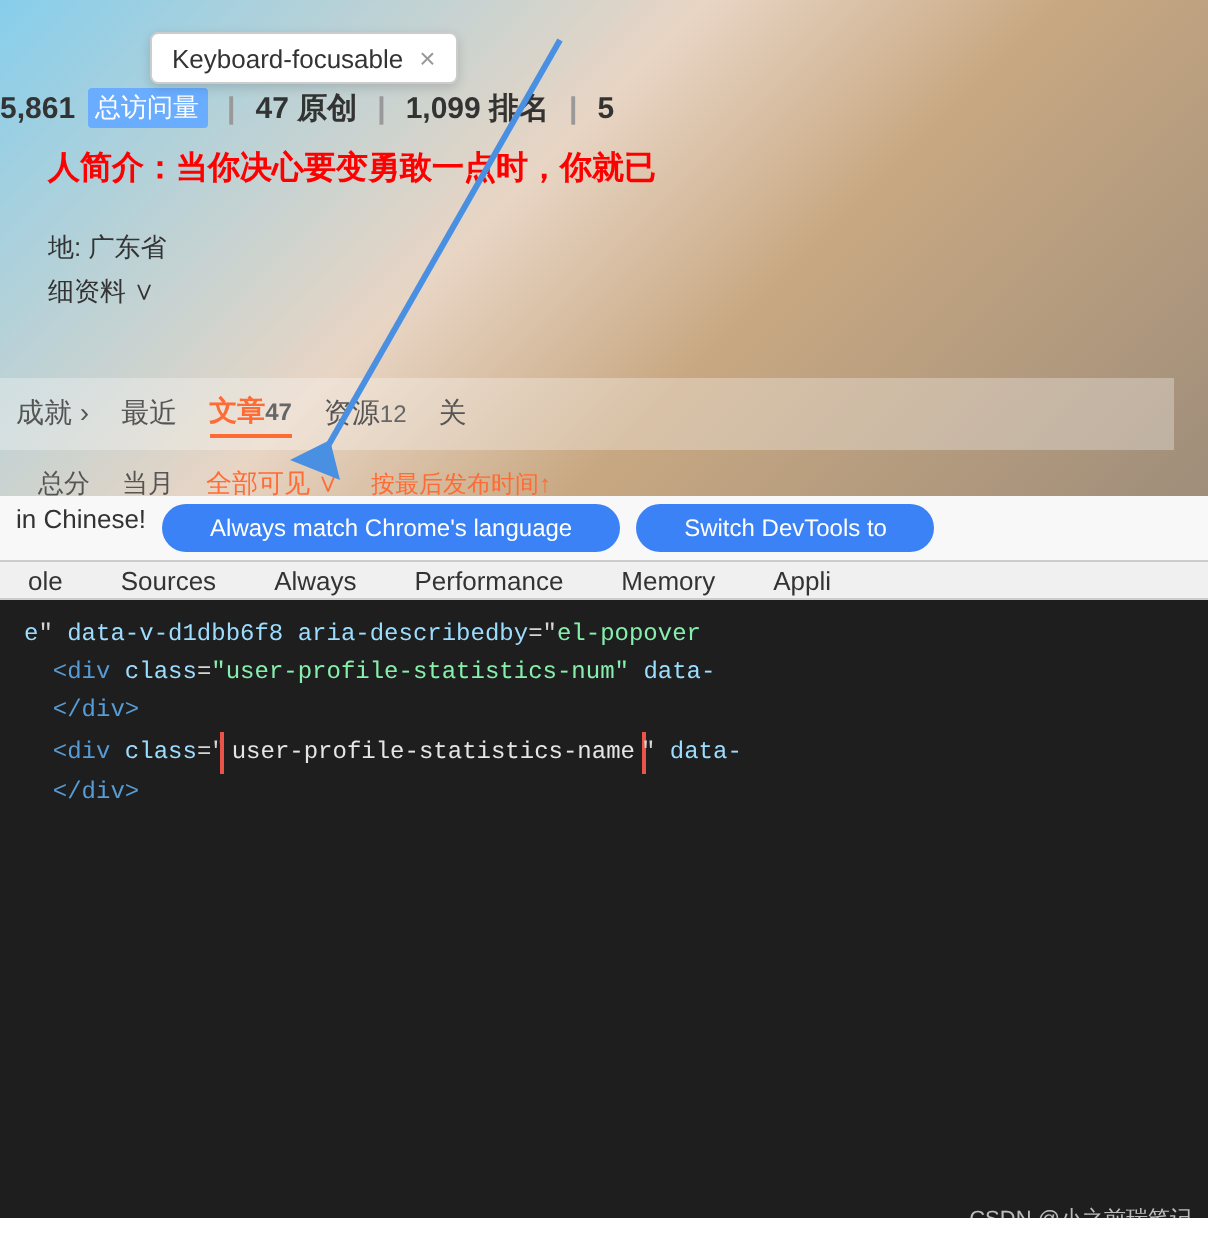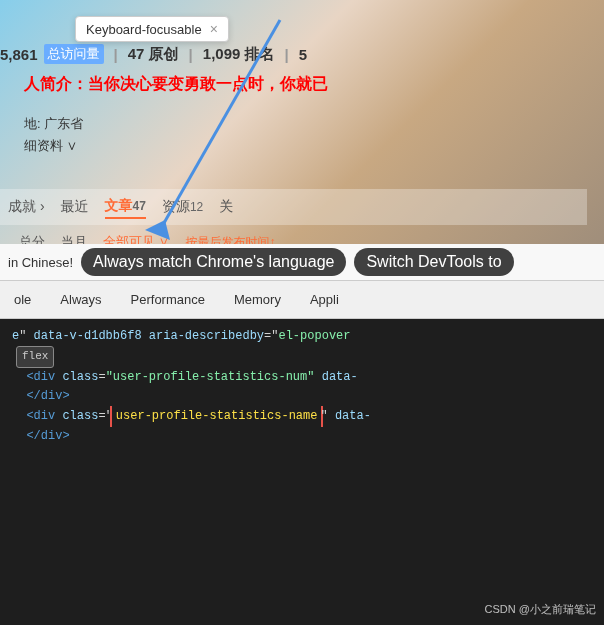--- a/index.html
+++ b/index.html
@@ -184,50 +184,49 @@
       font-size: 12px;
     }
 
     
     .button-bar {
       position: absolute;
       bottom: 0;
       left: 0;
       right: 0;
       display: flex;
-      align-items: center;
       padding: 4px 8px;
       gap: 8px;
       background: #f8f8f8;
     }
 
     .in-chinese-label {
       font-size: 13px;
       color: #333;
     }
 
     .btn-blue {
-      background: #404040;
+      background: #3b82f6;
       color: white;
       border: none;
       border-radius: 14px;
-      padding: 5px 12px;
-      font-size: 16px;
+      padding: 5px 24px;
+      font-size: 12px;
       cursor: pointer;
       white-space: nowrap;
     }
 
     
     .devtools-tabs {
       display: flex;
       align-items: flex-end;
       background: #F0F0F0;
       border-top: 1px solid #ccc;
       border-bottom: 1px solid #ccc;
-      height: 39px;
+      height: 20px;
       overflow: hidden;
     }
 
     .devtools-tab {
       padding: 0 14px;
       height: 100%;
       display: flex;
       align-items: center;
       font-size: 13px;
       color: #333;
@@ -351,47 +350,47 @@
     <button class="btn-blue">Always match Chrome's language</button>
     <button class="btn-blue">Switch DevTools to</button>
   </div>
 </div>
 
 <div class="devtools-tabs">
   <div class="devtools-tab">
     <span>ole</span>
   </div>
   <div class="devtools-tab">
+    <span>Sources</span>
+  </div>
+  <div class="devtools-tab">
     <span>Always</span>
   </div>
   <div class="devtools-tab">
     <span>Performance</span>
   </div>
   <div class="devtools-tab">
     <span>Memory</span>
   </div>
   <div class="devtools-tab">
     <span>Appli</span>
   </div>
 </div>
 
 <div class="code-panel">
   <div class="code-line">
     <span class="code-attr-name">e</span><span style="color:#D4D4D4;">" </span><span class="code-attr-name">data-v-d1dbb6f8</span><span style="color:#D4D4D4;"> </span><span class="code-attr-name">aria-describedby</span><span style="color:#D4D4D4;">="</span><span class="code-string">el-popover</span>
   </div>
   <div class="code-line">
-    <span class="flex-badge">flex</span>
-  </div>
-  <div class="code-line">
     &nbsp;&nbsp;<span class="code-tag">&lt;div</span> <span class="code-attr-name">class</span>=<span class="code-string">"user-profile-statistics-num"</span> <span class="code-attr-name">data-</span>
   </div>
   <div class="code-line">
     &nbsp;&nbsp;<span class="code-tag">&lt;/div&gt;</span>
   </div>
   <div class="code-line">
-    &nbsp;&nbsp;<span class="code-tag">&lt;div</span> <span class="code-attr-name">class</span>=<span style="color:#D4D4D4;">"</span><span class="code-highlighted" style="color:#fde047; outline: 2px solid #E8534A; outline-offset:1px; background: transparent;">user-profile-statistics-name</span><span style="color:#D4D4D4;">"</span> <span class="code-attr-name">data-</span>
+    &nbsp;&nbsp;<span class="code-tag">&lt;div</span> <span class="code-attr-name">class</span>=<span style="color:#D4D4D4;">"</span><span class="code-highlighted" style="color:#e5e5e5; outline: 2px solid #E8534A; outline-offset:1px; background: transparent;">user-profile-statistics-name</span><span style="color:#D4D4D4;">"</span> <span class="code-attr-name">data-</span>
   </div>
   <div class="code-line">
     &nbsp;&nbsp;<span class="code-tag">&lt;/div&gt;</span>
   </div>
 </div>
 
 <div class="watermark">CSDN @小之前瑞笔记</div>
 
 </body></html>

